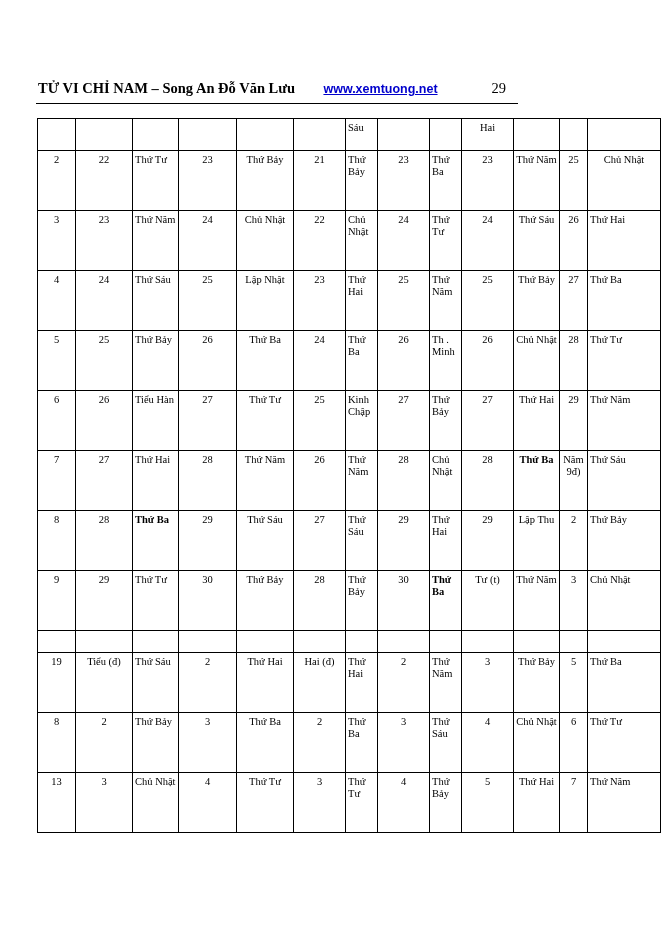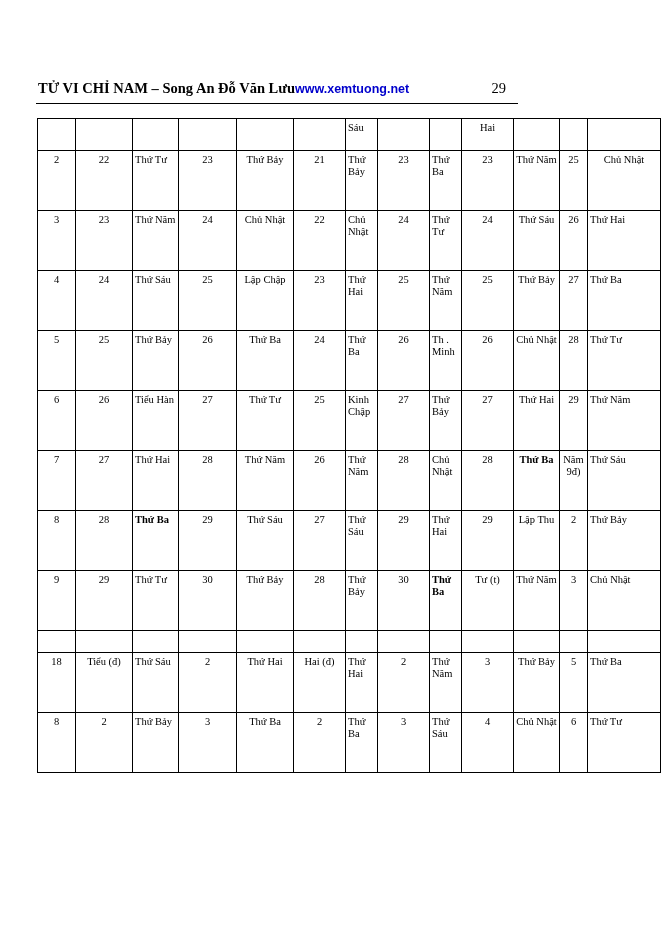--- a/index.html
+++ b/index.html
@@ -29,24 +29,25 @@
     border-bottom: 1.3px solid #000;
     margin-bottom: 14px;
   }
   .header-title {
     font-size: 14.5px;
     font-weight: bold;
     white-space: nowrap;
   }
   .header-url {
     flex: 1;
-    text-align: left;
+    text-align: center;
     font-size: 12.5px;
     font-weight: bold;
     color: #0000cc;
+    text-decoration: underline;
     font-family: "Liberation Sans", sans-serif;
     margin-top: 48px;
   }
   .header-page {
     font-size: 14.5px;
     width: 40px;
     text-align: right;
     padding-right: 10px;
   }
   
@@ -164,21 +165,21 @@
         <td class="ctr">Thứ Sáu</td>
         <td class="num">26</td>
         <td class="txt">Thứ Hai</td>
       </tr>
 
       <tr class="r-tall">
         <td class="num">4</td>
         <td class="num">24</td>
         <td class="txt">Thứ Sáu</td>
         <td class="num">25</td>
-        <td class="ctr">Lập Chập</td>
+        <td class="ctr">Lập Nhật</td>
         <td class="num">23</td>
         <td class="txt">Thứ Hai</td>
         <td class="num">25</td>
         <td class="txt">Thứ Năm</td>
         <td class="num">25</td>
         <td class="ctr">Thứ Bảy</td>
         <td class="num">27</td>
         <td class="txt">Thứ Ba</td>
       </tr>
 
@@ -273,21 +274,21 @@
         <td class="txt"></td>
         <td class="num"></td>
         <td class="txt"></td>
         <td class="num"></td>
         <td class="ctr"></td>
         <td class="num"></td>
         <td class="txt"></td>
       </tr>
 
       <tr class="r-tall">
-        <td class="num">18</td>
+        <td class="num">19</td>
         <td class="num">Tiểu (đ)</td>
         <td class="txt">Thứ Sáu</td>
         <td class="num">2</td>
         <td class="ctr">Thứ Hai</td>
         <td class="num">Hai (đ)</td>
         <td class="txt">Thứ Hai</td>
         <td class="num">2</td>
         <td class="txt">Thứ Năm</td>
         <td class="num">3</td>
         <td class="ctr">Thứ Bảy</td>
@@ -304,16 +305,31 @@
         <td class="num">2</td>
         <td class="txt">Thứ Ba</td>
         <td class="num">3</td>
         <td class="txt">Thứ Sáu</td>
         <td class="num">4</td>
         <td class="ctr">Chủ Nhật</td>
         <td class="num">6</td>
         <td class="txt">Thứ Tư</td>
       </tr>
 
+      <tr class="r-tall">
+        <td class="num">13</td>
+        <td class="num">3</td>
+        <td class="txt">Chủ Nhật</td>
+        <td class="num">4</td>
+        <td class="ctr">Thứ Tư</td>
+        <td class="num">3</td>
+        <td class="txt">Thứ Tư</td>
+        <td class="num">4</td>
+        <td class="txt">Thứ Bảy</td>
+        <td class="num">5</td>
+        <td class="ctr">Thứ Hai</td>
+        <td class="num">7</td>
+        <td class="txt">Thứ Năm</td>
+      </tr>
     </tbody>
   </table>
 
 </div>
 
 </body></html>

